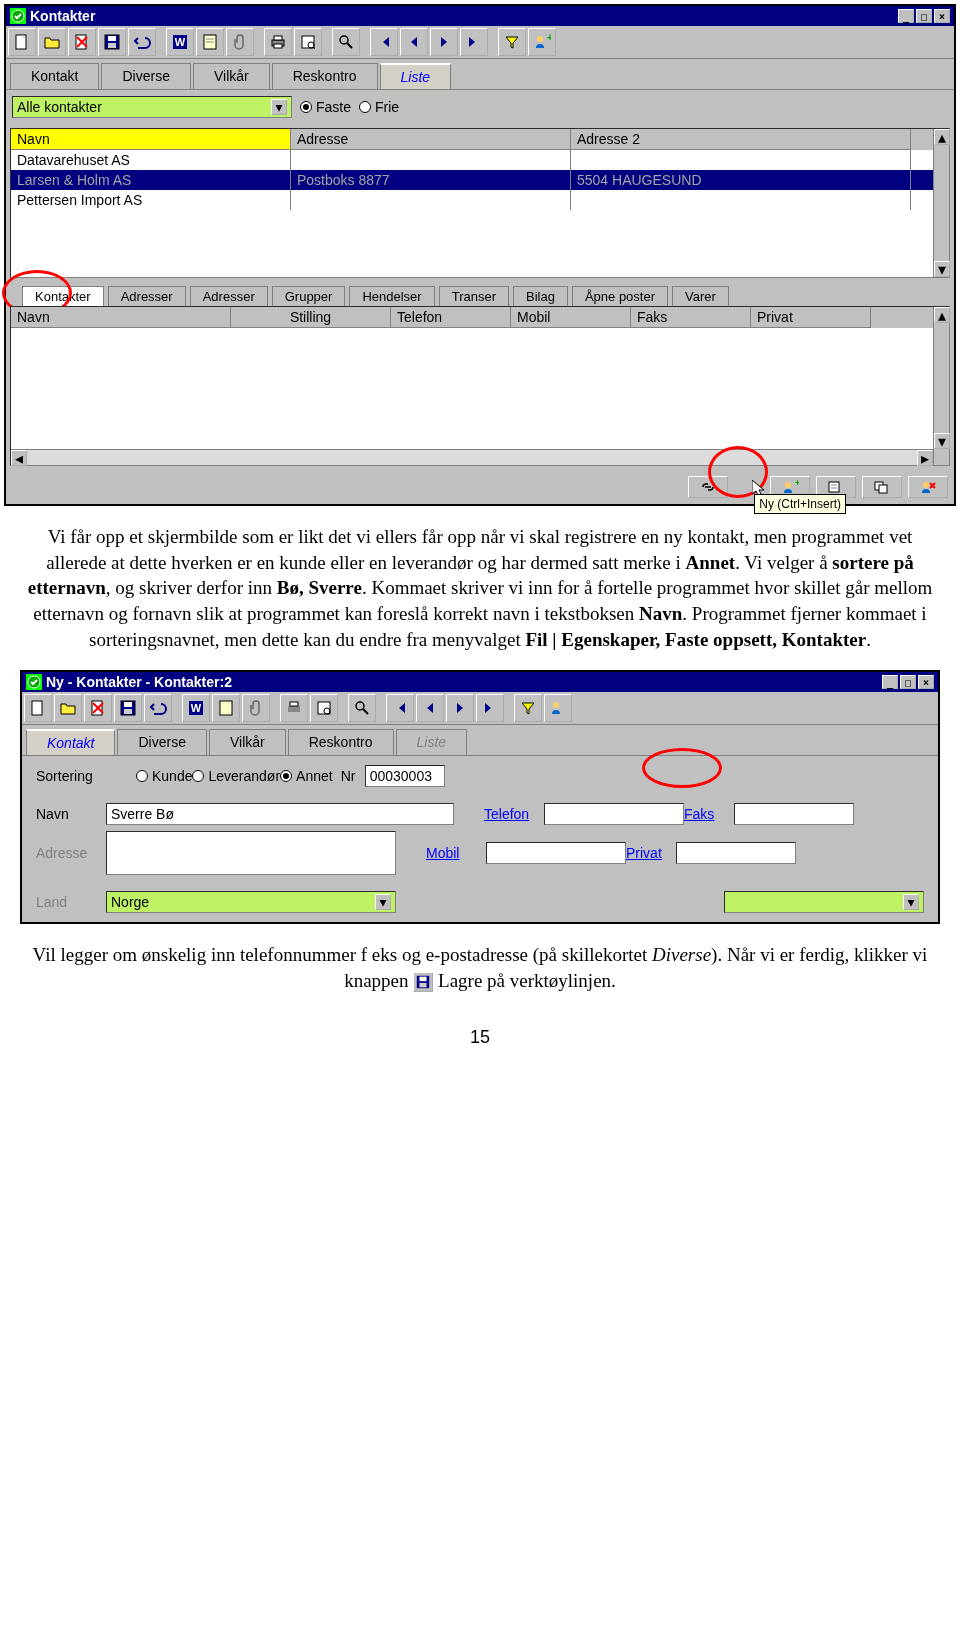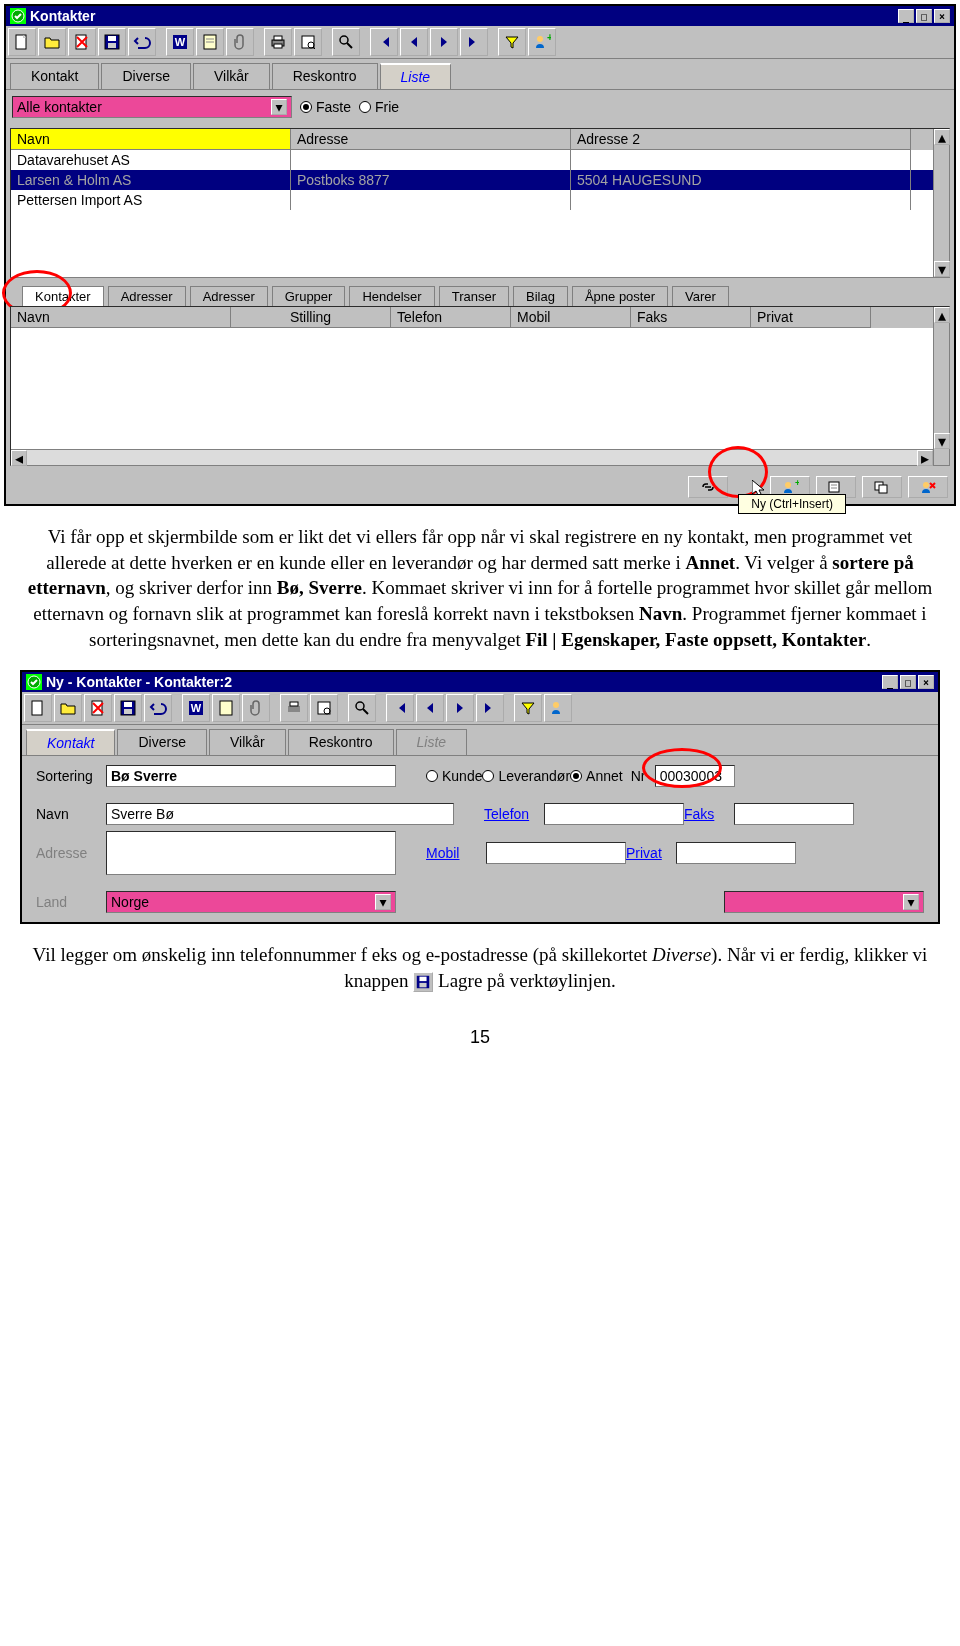--- a/index.html
+++ b/index.html
@@ -13,21 +13,21 @@
   .toolbar { display: flex; padding: 2px; gap: 2px; border-bottom: 1px solid #808080; flex-wrap: wrap; }
   .tbtn { width: 28px; height: 28px; background: #c0c0c0; border: 1px outset #fff; display: flex; align-items: center; justify-content: center; cursor: pointer; }
   .tbtn svg { width: 18px; height: 18px; }
   .tbtn-sep { width: 6px; }
   .tabrow { display: flex; padding: 4px 4px 0 4px; border-bottom: 1px solid #808080; }
   .tab { padding: 4px 20px; background: #c0c0c0; border: 1px solid #808080; border-bottom: none; margin-right: 2px; font-size: 14px; cursor: pointer; position: relative; }
   .tab.blue { color: #0000ff; font-style: italic; }
   .tab.active { background: #d4d0c8; border-top: 2px solid #fff; }
   .tab.grey { color: #808080; font-style: italic; }
   .filterrow { display: flex; align-items: center; padding: 6px; gap: 8px; }
-  .dropdown { background: #ec4899; border: 1px inset #808080; padding: 2px 4px; font-size: 14px; display: flex; align-items: center; min-width: 280px; }
+  .dropdown { background: #bef264; border: 1px inset #808080; padding: 2px 4px; font-size: 14px; display: flex; align-items: center; min-width: 280px; }
   .dropdown-arrow { width: 16px; height: 16px; background: #c0c0c0; border: 1px outset #fff; margin-left: auto; display: flex; align-items: center; justify-content: center; }
   .radio-wrap { display: flex; align-items: center; gap: 4px; font-size: 14px; }
   .radio { width: 12px; height: 12px; border-radius: 50%; border: 1px solid #000; background: #fff; display: flex; align-items: center; justify-content: center; }
   .radio.checked::after { content: ''; width: 6px; height: 6px; border-radius: 50%; background: #000; }
   .grid { border: 1px inset #808080; background: #fff; margin: 4px; position: relative; }
   .grid-header { display: flex; background: #c0c0c0; }
   .grid-header.yellow .grid-cell:first-child { background: #ffff00; }
   .grid-cell { padding: 2px 6px; font-size: 14px; border-right: 1px solid #808080; border-bottom: 1px solid #808080; overflow: hidden; white-space: nowrap; }
   .grid-row { display: flex; }
   .grid-row.selected { background: #000080; color: #a3a3a3; }
@@ -36,21 +36,21 @@
   .scroll-h { height: 16px; background: #c0c0c0; border-top: 1px solid #808080; display: flex; }
   .scroll-btn { width: 16px; height: 16px; background: #c0c0c0; border: 1px outset #fff; display: flex; align-items: center; justify-content: center; }
   .scroll-track { flex: 1; background: #dcdcdc; }
   .subtabrow { display: flex; padding: 4px 4px 0 16px; gap: 4px; }
   .subtab { padding: 2px 12px; background: #c0c0c0; border: 1px solid #808080; border-bottom: none; font-size: 13px; cursor: pointer; }
   .subtab.active { background: #fff; }
   .circle-anno { position: absolute; border: 3px solid #ff0000; border-radius: 50%; pointer-events: none; }
   .btnrow { display: flex; justify-content: flex-end; padding: 6px; gap: 6px; }
   .smallbtn { width: 40px; height: 22px; background: #c0c0c0; border: 1px outset #fff; display: flex; align-items: center; justify-content: center; cursor: pointer; }
   .smallbtn svg { width: 18px; height: 14px; }
-  .tooltip { position: absolute; background: #ffffe1; border: 1px solid #000; padding: 2px 12px; font-size: 12px; }
+  .tooltip { position: absolute; background: #ffffe1; border: 1px solid #000; padding: 2px 4px; font-size: 12px; }
   .cursor-anno { position: absolute; }
   .bodytext { font-family: Liberation Serif, serif; font-size: 19px; line-height: 1.35; padding: 14px 20px; text-align: center; }
   .bodytext b { font-weight: bold; }
   .formrow { display: flex; align-items: center; padding: 3px 8px; }
   .formlabel { font-size: 14px; min-width: 70px; }
   .formlabel.blue { color: #0000ff; text-decoration: underline; }
   .formlabel.grey { color: #808080; }
   .forminput { background: #fff; border: 1px inset #808080; padding: 2px 4px; font-size: 14px; font-weight: bold; height: 22px; display: flex; align-items: center; }
   .page-num { text-align: center; font-size: 18px; padding: 20px; }
   .inline-icon { display: inline-flex; width: 20px; height: 20px; background: #c0c0c0; border: 1px outset #fff; vertical-align: middle; align-items: center; justify-content: center; }
@@ -433,21 +433,20 @@
     <div class="tab blue active">Kontakt</div>
     <div class="tab">Diverse</div>
     <div class="tab">Vilkår</div>
     <div class="tab">Reskontro</div>
     <div class="tab grey">Liste</div>
   </div>
 
   <div style="padding:6px; position:relative;">
     <div class="formrow">
       <span class="formlabel">Sortering</span>
-      <div class="forminput" style="width:290px;">Bø Sverre</div>
       <div style="width:30px;"></div>
       <label class="radio-wrap">
         <span class="radio"></span>
         <span>Kunde</span>
       </label>
       <label class="radio-wrap">
         <span class="radio"></span>
         <span>Leverandør</span>
       </label>
       <label class="radio-wrap" style="position:relative;">

